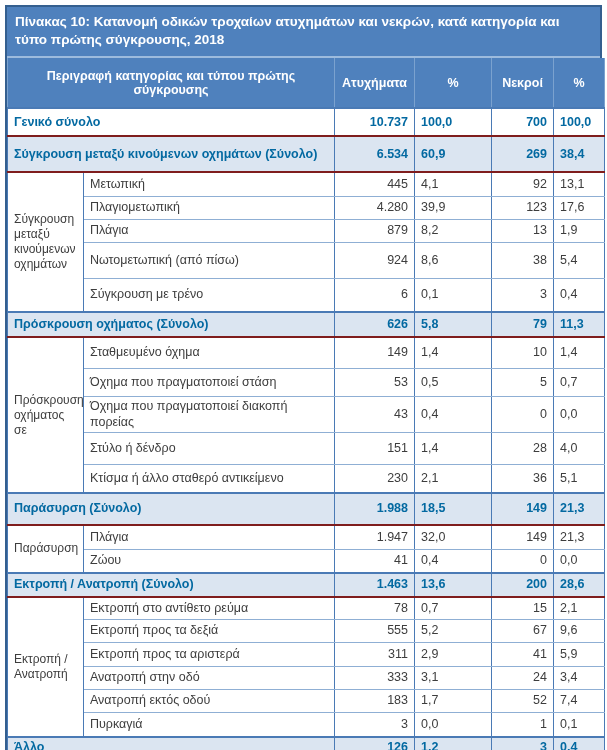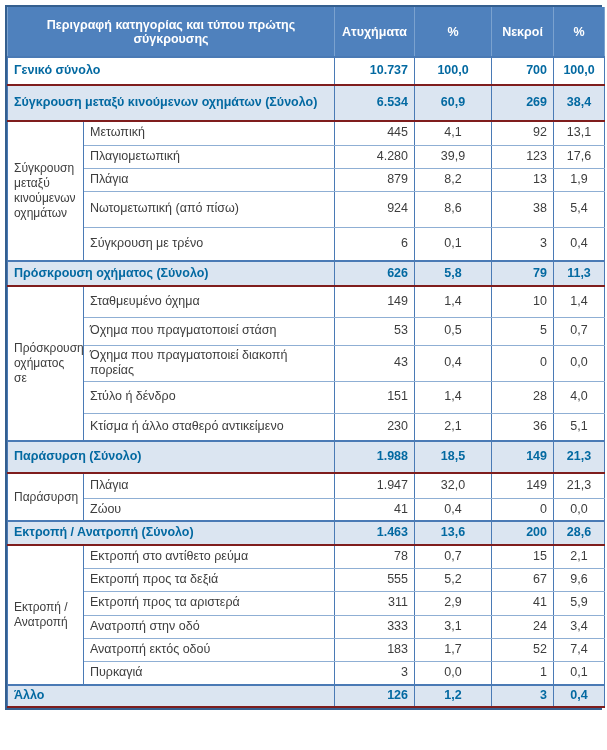--- a/index.html
+++ b/index.html
@@ -72,27 +72,28 @@
     text-align: left;
     padding-left: 11px;
   }
   td.group-cell {
     padding-left: 8px;
     padding-right: 2px;
     font-size: 12px;
     margin-left: 24px;
   }
   td.num { text-align: right; padding-right: 9px; }
-  td.pct { text-align: center; }
+  td.pct { }
 </style>
 </head>
 <body>
 
 <div class="canvas">
   <div class="table-wrap">
+    <div class="title-bar">Πίνακας 10: Κατανομή οδικών τροχαίων ατυχημάτων και νεκρών, κατά κατηγορία και τύπο πρώτης σύγκρουσης, 2018</div>
     <table class="stats">
       <colgroup>
         <col style="width:76px">
         <col style="width:251px">
         <col style="width:80px">
         <col style="width:77px">
         <col style="width:62px">
         <col style="width:51px">
       </colgroup>
       <thead>

